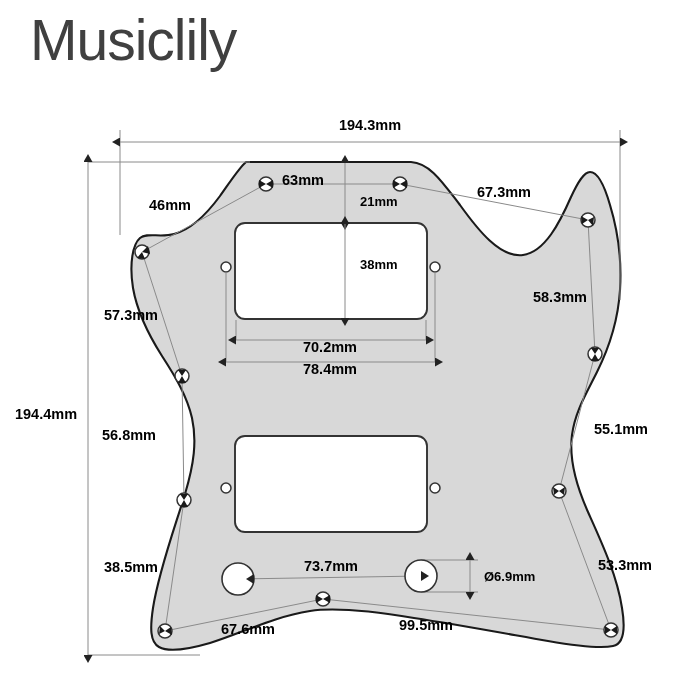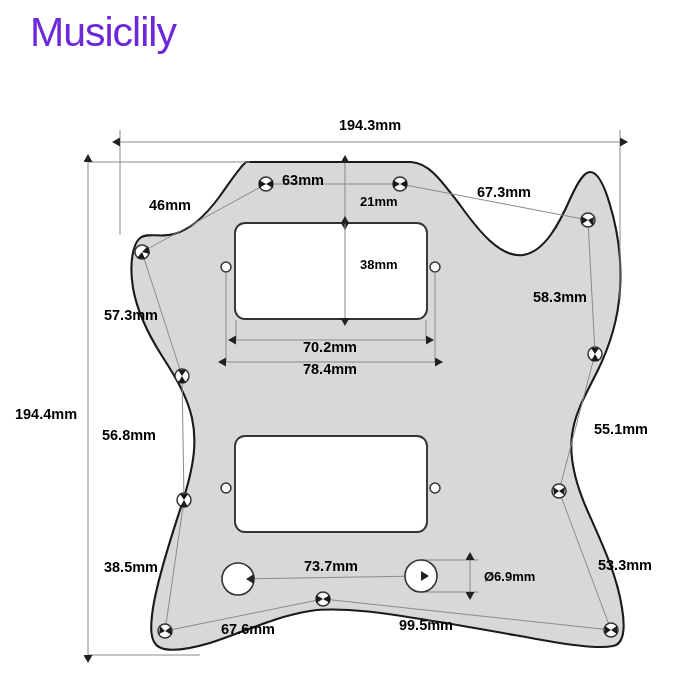--- a/index.html
+++ b/index.html
@@ -1,19 +1,19 @@
 <!DOCTYPE html>
 <html><head>
 <meta charset="utf-8">
 <style>
   html,body{margin:0;padding:0;background:#fff;}
   body{width:700px;height:700px;position:relative;
        font-family:"Liberation Sans",sans-serif;overflow:hidden;}
-  #brand{position:absolute;left:30px;top:12px;font-size:41px;font-weight:400;
-         color:#6d28d9;letter-spacing:-1px;line-height:1;}
+  #brand{position:absolute;left:30px;top:12px;font-size:57px;font-weight:400;
+         color:#404040;letter-spacing:-1px;line-height:1;}
   svg{position:absolute;left:0;top:0;}
   .dimtext{font-family:"Liberation Sans",sans-serif;font-size:14.5px;
            font-weight:bold;fill:#000;}
   .dimtext.sm{font-size:13px;}
 </style>
 </head>
 <body>
 
 <div id="brand">Musiclily</div>
 

